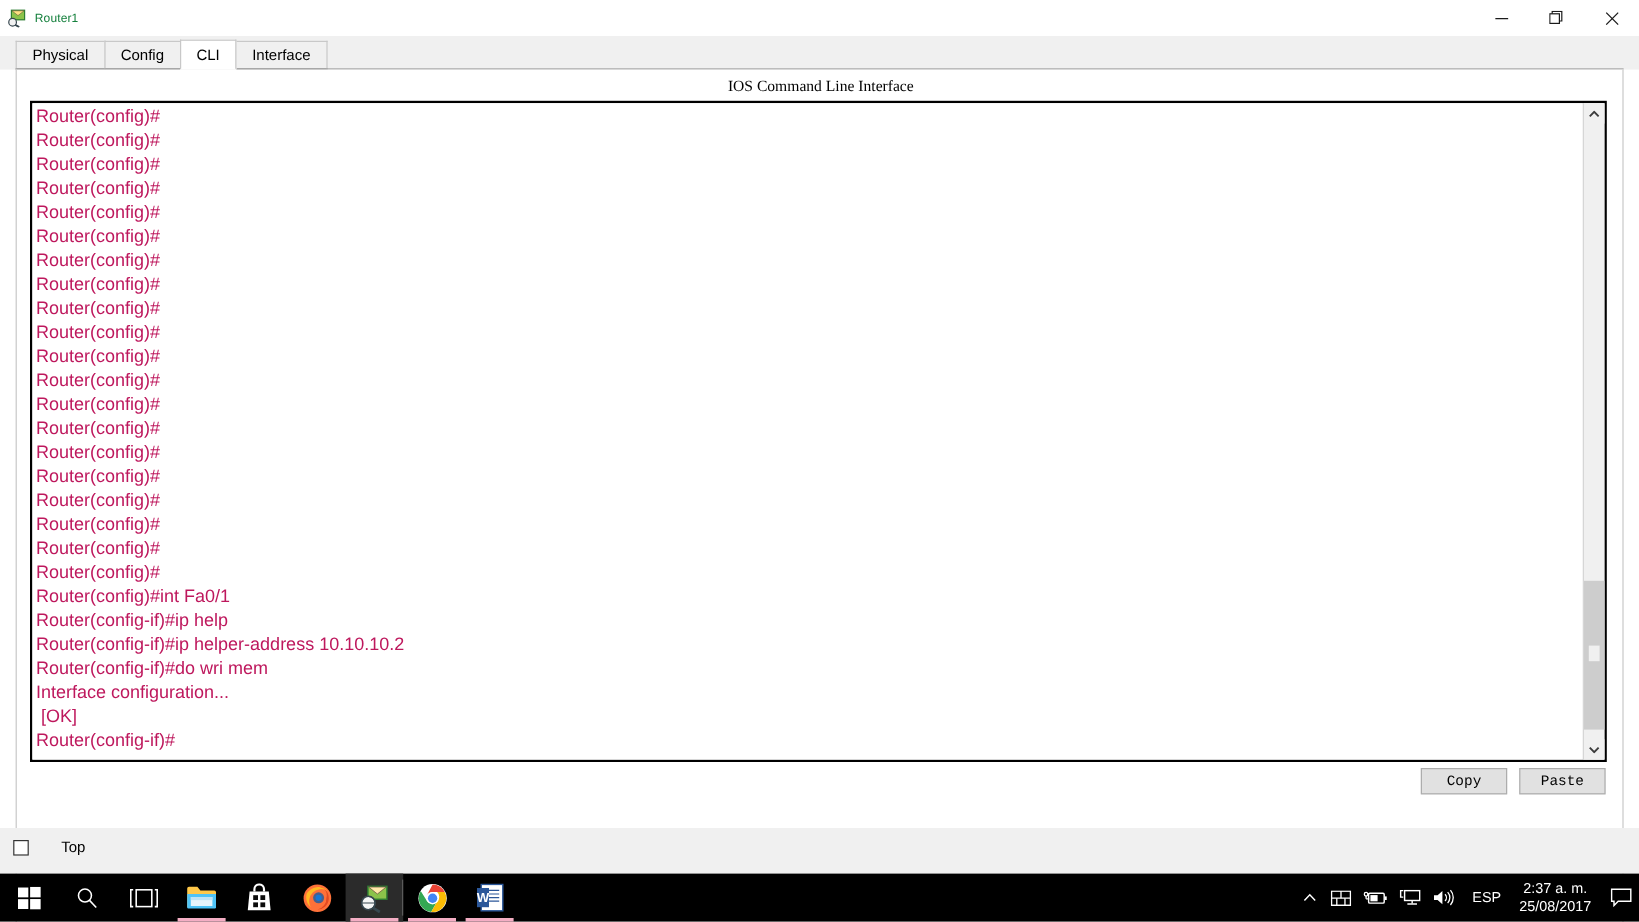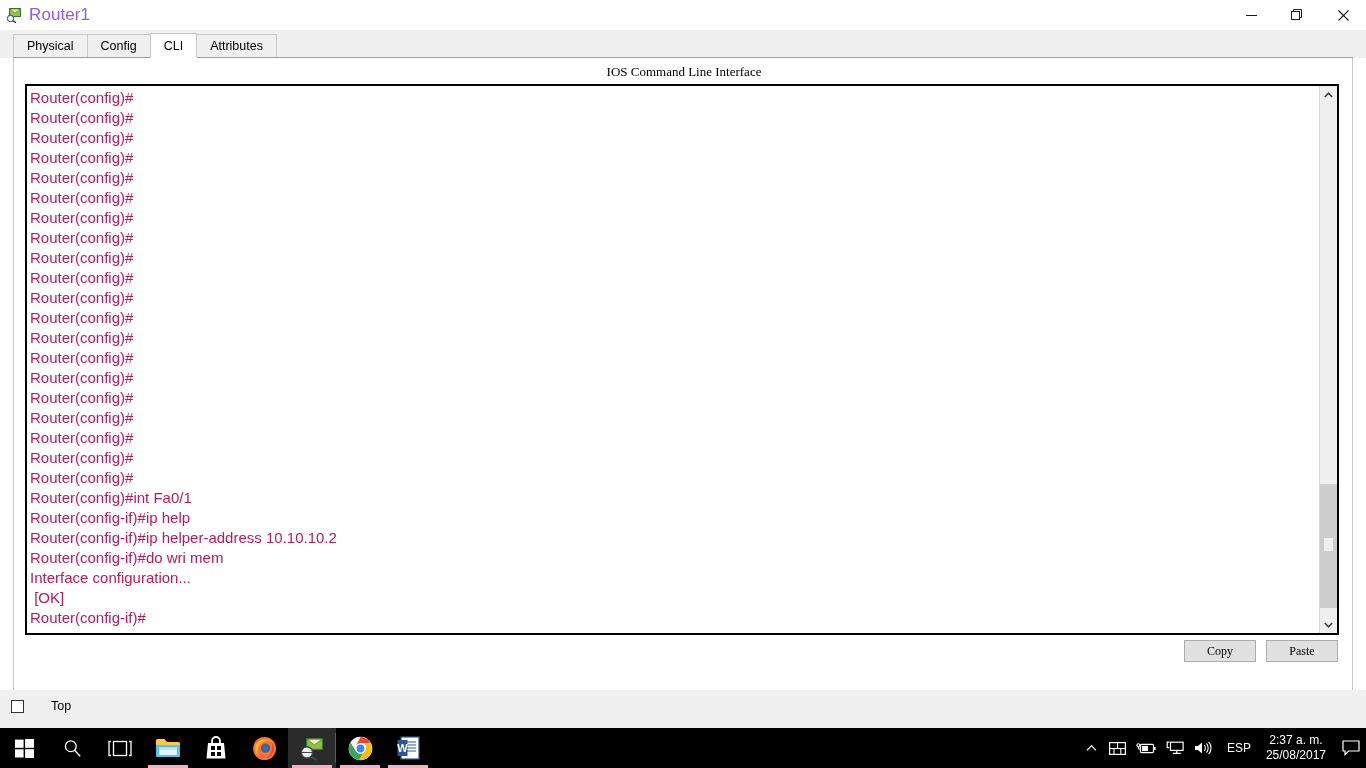--- a/index.html
+++ b/index.html
@@ -26,22 +26,22 @@
     width: 1366px; height: 30px;
     background: #ffffff;
     display: flex; align-items: center;
   }
   #title-icon {
     width: 16px; height: 16px;
     margin-left: 6px; margin-right: 7px;
     position: relative; flex: none;
   }
   #title-text {
-    font-size: 17px;
-    color: #8b5cf6;
+    font-size: 10px;
+    color: #15803d;
     letter-spacing: .1px;
     white-space: nowrap;
   }
   #window-controls {
     position: absolute; right: 0; top: 0;
     height: 30px; display: flex;
   }
   .win-btn {
     width: 46px; height: 30px;
     display: flex; align-items: center; justify-content: center;
@@ -166,21 +166,21 @@
   
   #cli-buttons {
     position: absolute;
     right: 14px; top: 582px;
     display: flex; gap: 10px;
   }
   .cli-btn {
     width: 72px; height: 22px;
     background: #e1e1e1;
     border: 1px solid #adadad;
-    font-family: Liberation Serif, serif;
+    font-family: Liberation Mono, monospace;
     font-size: 12px;
     color: #000000;
     display: flex; align-items: center; justify-content: center;
     cursor: default;
   }
 
   
   #bottom-strip {
     position: absolute; left: 0; top: 690px;
     width: 1366px; height: 38px;
@@ -300,21 +300,21 @@
         </svg>
       </div>
     </div>
   </div>
 
   <div id="tab-strip">
     <div id="tab-list">
       <div class="tab">Physical</div>
       <div class="tab">Config</div>
       <div class="tab selected">CLI</div>
-      <div class="tab">Attributes</div>
+      <div class="tab">Interface</div>
     </div>
     <div id="tab-underline"></div>
   </div>
 
   <div id="content-panel">
 
     <div id="cli-heading">IOS Command Line Interface</div>
 
     <div id="terminal-wrap">
       <div id="terminal-output">

